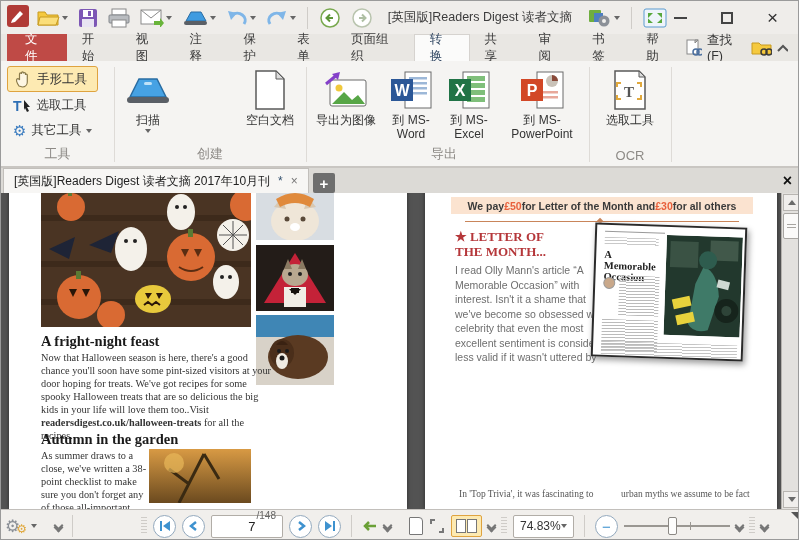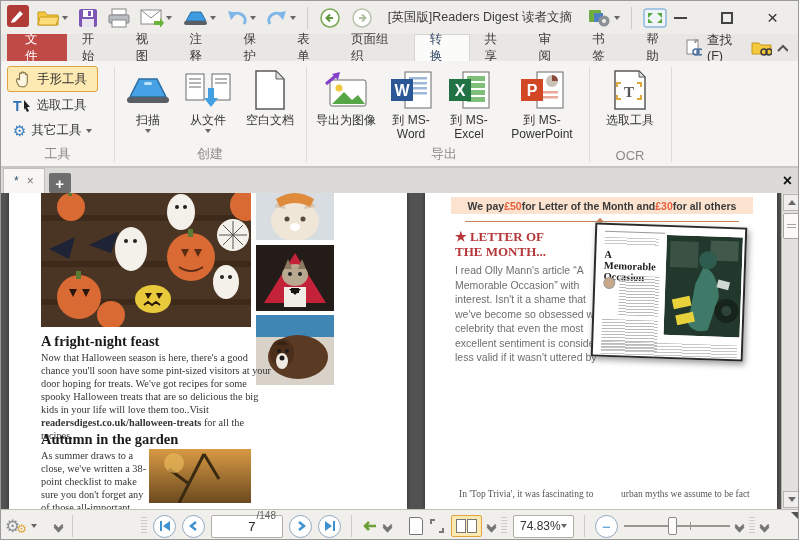--- a/index.html
+++ b/index.html
@@ -227,36 +227,20 @@
       <span class="ic">
           <svg width="48" height="38">
             <path d="M6 26 L15 8 h18 l9 18 z" fill="#46a2e4" stroke="#2a6da3" stroke-width="1.5"></path>
             <rect x="20" y="11" width="8" height="3" rx="1.5" fill="#bfe2f8"></rect>
             <rect x="3" y="26" width="42" height="6" rx="3" fill="#5a5f66"></rect>
           </svg>
         </span>
       <span>扫描</span>
       <span class="tri" style="margin-top:2px;"></span>
     </div>
-    <div class="bigbtn" style="left:178px;">
-      <span class="ic">
-          <svg width="50" height="40">
-            <rect x="3" y="4" width="18" height="26" fill="#fff" stroke="#6a6a6a"></rect>
-            <rect x="6" y="8" width="12" height="2" fill="#b5b5b5"></rect>
-            <rect x="6" y="12" width="12" height="2" fill="#b5b5b5"></rect>
-            <rect x="6" y="16" width="12" height="2" fill="#b5b5b5"></rect>
-            <rect x="29" y="4" width="18" height="26" fill="#fff" stroke="#6a6a6a"></rect>
-            <rect x="32" y="8" width="12" height="2" fill="#b5b5b5"></rect>
-            <rect x="32" y="12" width="12" height="2" fill="#b5b5b5"></rect>
-            <polygon points="25,18 31,18 31,28 35,28 28,37 21,28 25,28" fill="#42a0e2"></polygon>
-          </svg>
-        </span>
-      <span>从文件</span>
-      <span class="tri" style="margin-top:2px;"></span>
-    </div>
     <div class="bigbtn" style="left:238px;width:62px;">
       <span class="ic">
           <svg width="34" height="42">
             <path d="M3 2 h20 l8 8 v30 h-28 z" fill="#fff" stroke="#5a5a5a" stroke-width="1.5"></path>
             <path d="M23 2 l8 8 h-8 z" fill="#dcdcdc" stroke="#5a5a5a"></path>
           </svg>
         </span>
       <span>空白文档</span>
     </div>
     <div class="rgroup-label" style="left:113px;width:192px;">创建</div>
@@ -336,20 +320,21 @@
           </svg>
         </span>
       <span>选取工具</span>
     </div>
     <div class="rgroup-label" style="left:588px;width:82px;">OCR</div>
     <div class="rsep" style="left:670px;"></div>
   </div>
 
   <div class="tabbar">
     <div class="doctab">
+      <span>[英国版]Readers Digest 读者文摘 2017年10月刊</span>
       <span style="color:#33506e;">*</span>
       <span class="tabclose">×</span>
     </div>
     <div class="plusbtn">+</div>
     <span class="barclose">×</span>
   </div>
 
   <div class="docarea">
 
     <div class="page" style="left:8px;top:-6px;width:398px;height:322px;">

